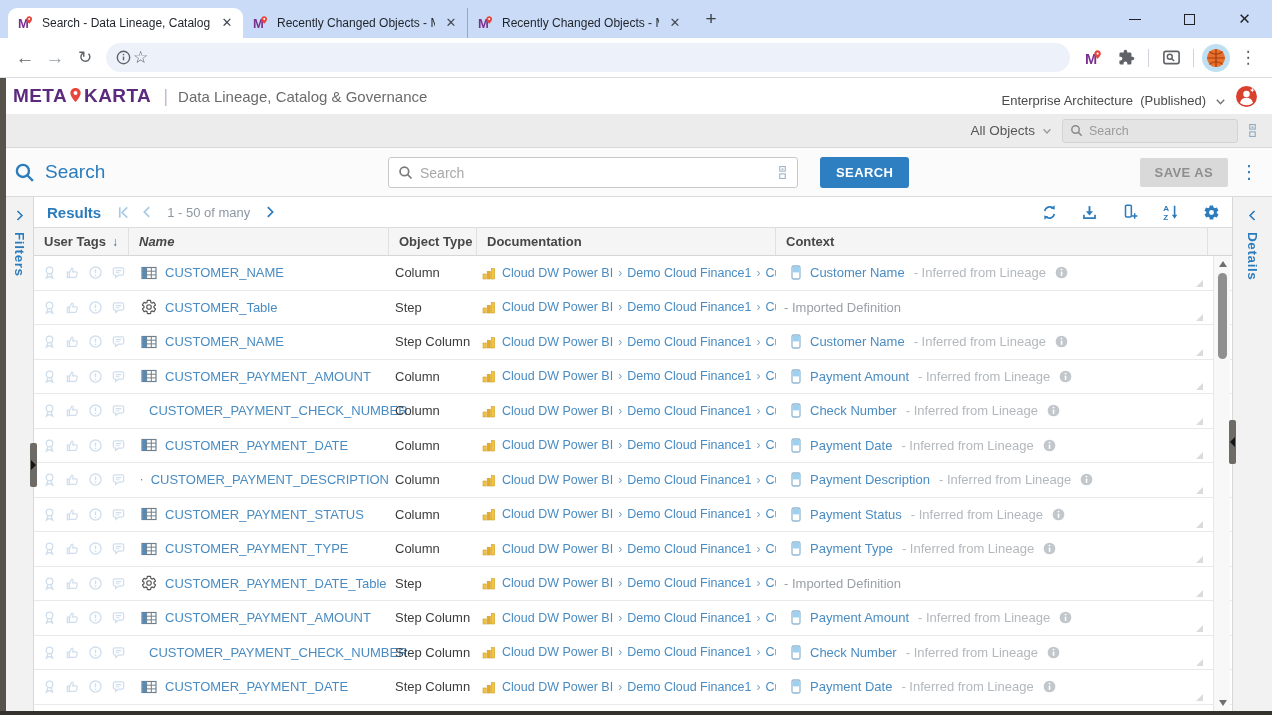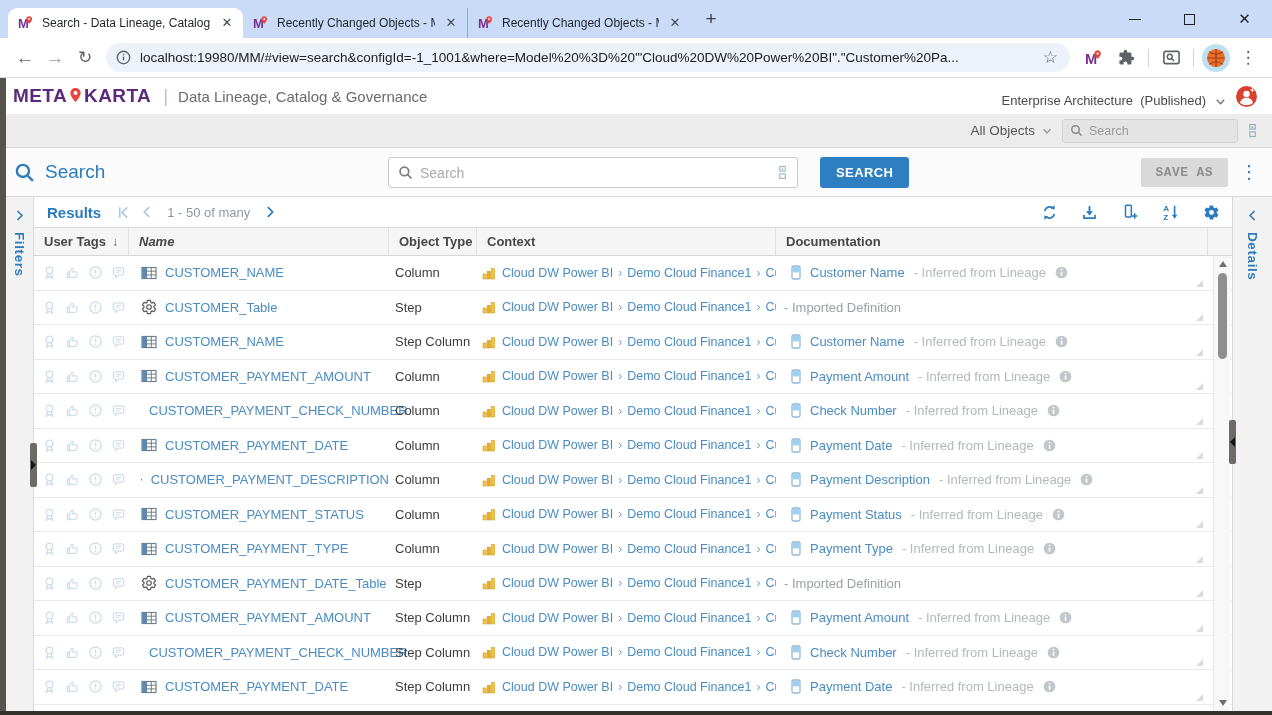--- a/index.html
+++ b/index.html
@@ -59,21 +59,21 @@
   .nav-search input { border:0; background:transparent; outline:0; width:100%; font-size:12.5px; color:#333; }
   .nav-search input::placeholder { color:#9b9b9b; }
 
   .search-row { height:49px; background:#fbfbfb; border-bottom:1px solid #dadada; position:relative; display:flex; align-items:center; padding:0 14px; }
   .search-title { display:flex; align-items:center; gap:10px; color:#2b7cbd; font-size:19px; }
   .main-search { position:absolute; left:388px; top:9px; width:410px; height:31px; background:#fff; border:1px solid #c9c9c9; border-radius:3px; display:flex; align-items:center; padding:0 9px; gap:7px; }
   .main-search input { border:0; outline:0; flex:1; font-size:14px; color:#333; }
   .main-search input::placeholder { color:#a9a9a9; }
   .btn-search { position:absolute; left:820px; top:9px; height:31px; padding:0 16px; background:#2e7fc2; color:#fff; border:0; border-radius:3px; font-size:13px; font-weight:700; letter-spacing:.4px; font-family:inherit; }
   .row-right { margin-left:auto; display:flex; align-items:center; gap:12px; }
-  .btn-saveas { height:29px; padding:0 15px; background:#d9d9d9; color:#8e8e8e; border:0; border-radius:2px; font-size:13px; font-weight:700; letter-spacing:.4px; font-family:Liberation Mono, monospace; }
+  .btn-saveas { height:29px; padding:0 15px; background:#d9d9d9; color:#8e8e8e; border:0; border-radius:2px; font-size:13px; font-weight:700; letter-spacing:.4px; font-family:Liberation Sans, sans-serif; }
 
   
   .content { display:flex; height:514px; }
   .side-strip { width:34px; background:#f2f2f2; position:relative; display:flex; flex-direction:column; align-items:center; padding-top:12px; gap:10px; }
   .strip-left { border-right:1px solid #d8d8d8; padding-left:5px; }
   .strip-right { width:40px; border-left:1px solid #d8d8d8; }
   .vlabel { writing-mode:vertical-rl; font-size:13.5px; font-weight:700; color:#2b7cbd; letter-spacing:.6px; }
   .splitter { position:absolute; width:7px; height:44px; background:#6e6a65; border-radius:2px; z-index:5; }
   .splitter.sl { right:-4px; top:246px; }
   .splitter.sr { left:-4px; top:223px; }
@@ -289,21 +289,20 @@
 <div class="toolbar">
   <div class="navbtn">←</div>
   <div class="navbtn" style="color:#9aa0a6;">→</div>
   <div class="navbtn reload">↻</div>
   <div class="addressbar">
     <span class="addr-info">
         <svg width="15" height="15">
           <use href="#ic-circle-i"></use>
         </svg>
       </span>
-    <span class="addr-url">localhost:19980/MM/#view=search&amp;configId=-1_1001&amp;where=Model%20%3D%20'"Cloud%20DW%20Power%20BI"."Customer%20Pa...</span>
     <span class="addr-star">☆</span>
   </div>
   <div class="ext-area">
     <div class="ext-btn">
         <svg width="18" height="18">
           <use href="#ic-favicon"></use>
         </svg>
       </div>
     <div class="ext-btn">
         <svg width="17" height="17">
@@ -448,22 +447,22 @@
         </div>
       </div>
 
       <div class="thead grid-cols">
         <div class="th">
           <span>User Tags</span>
             <span class="sort-arrow">↓</span>
         </div>
         <div class="th italic">Name</div>
         <div class="th">Object Type</div>
+        <div class="th">Documentation</div>
         <div class="th">Context</div>
-        <div class="th">Documentation</div>
       </div>
 
       <div class="tbody" id="tbody">
         <div class="trow grid-cols">
     <div class="cell c-tags">
       <svg width="15" height="15">
                 <use href="#ic-award"></use>
               </svg>
       <svg width="15" height="15">
                 <use href="#ic-thumb"></use>

